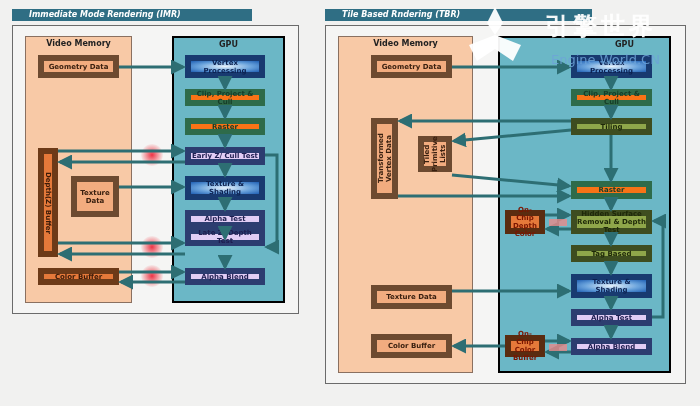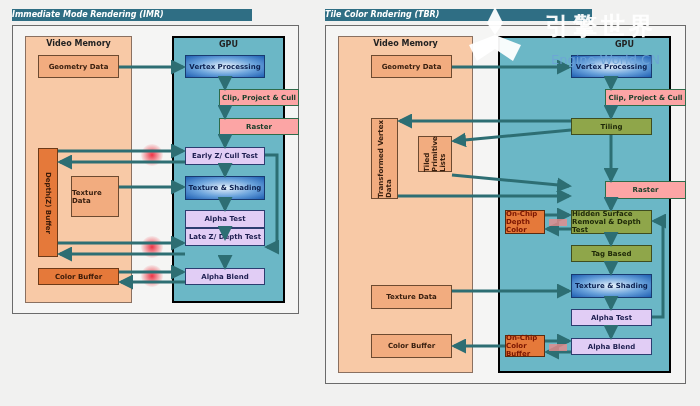--- a/index.html
+++ b/index.html
@@ -1,26 +1,26 @@
 <!DOCTYPE html>
 <html><head>
 <meta charset="utf-8">
 <style>
   html,body{margin:0;padding:0;}
   body{width:700px;height:406px;background:#f1f1f0;position:relative;overflow:hidden;font-family:"DejaVu Sans",sans-serif;}
   .abs{position:absolute;box-sizing:border-box;}
-  .title-bar{background:#2f6e84;color:#fff;font-size:8px;font-weight:bold;font-style:italic;line-height:12px;padding-left:0;white-space:nowrap;}
+  .title-bar{background:#2f6e84;color:#fff;font-size:8px;font-weight:bold;font-style:italic;line-height:12px;padding-left:17px;white-space:nowrap;}
   .frame{background:#f5f5f4;border:1px solid #6b6b6b;}
   .vm-panel{background:#f8c9a6;border:1px solid #8a7060;}
   .gpu-panel{background:#6bb7c6;border:2px solid #000000;}
   .panel-label{font-size:8px;font-weight:bold;color:#222;text-align:center;width:100%;}
-  .box{display:flex;align-items:center;justify-content:center;text-align:left;font-size:7px;font-weight:bold;line-height:8px;border:1px solid #c2410c;color:#1e2a3a;}
+  .box{display:flex;align-items:center;justify-content:center;text-align:center;font-size:7px;font-weight:bold;line-height:8px;border:6px solid #c2410c;color:#1e2a3a;}
   .vm-box{background:#f2ac7f;border-color:#6d4a30;color:#3a2010;}
   .vm-dark{background:#e5793a;border-color:#6d3a18;color:#3a1a08;}
-  .green{background:#fca5a5;border-color:#2e6b4a;color:#173d28;margin-left:34px;}
+  .green{background:#f97316;border-color:#2e6b4a;color:#173d28;}
   .olive{background:#8fa64a;border-color:#3e4d20;color:#1e2808;}
   .lilac{background:#e1cdf5;border-color:#2c3d70;color:#1e1e50;}
   .blue{background:radial-gradient(ellipse at center,#e8f2fb 0%,#6aa3dc 55%,#1f5fb3 100%);border-color:#183a70;color:#0b2050;}
   .onchip{background:#e5793a;border-color:#5a2c10;color:#7a1500;}
   .vert{writing-mode:vertical-rl;}
   svg.arrows{position:absolute;left:0;top:0;}
   .glow{position:absolute;width:22px;height:22px;border-radius:50%;background:radial-gradient(circle,rgba(235,30,50,0.9) 0%,rgba(240,80,90,0.45) 45%,rgba(255,160,170,0) 75%);}
   .wm-cn{color:#ffffff;font-size:24px;font-weight:bold;letter-spacing:4px;opacity:0.95;}
   .wm-en{color:#6ea4d8;font-size:13px;opacity:0.85;}
 </style>
@@ -48,21 +48,21 @@
 <div class="abs box lilac" style="left:185px;top:147px;width:80px;height:18px;">Early Z/ Cull Test</div>
 <div class="abs box blue" style="left:185px;top:176px;width:80px;height:24px;">Texture &amp; Shading</div>
 <div class="abs box lilac" style="left:185px;top:210px;width:80px;height:18px;">Alpha Test</div>
 <div class="abs box lilac" style="left:185px;top:228px;width:80px;height:18px;">Late Z/ Depth Test</div>
 <div class="abs box lilac" style="left:185px;top:268px;width:80px;height:17px;">Alpha Blend</div>
 
 <div class="glow" style="left:141px;top:144px;"></div>
 <div class="glow" style="left:141px;top:236px;"></div>
 <div class="glow" style="left:141px;top:265px;"></div>
 
-<div class="abs title-bar" style="left:325px;top:9px;width:267px;height:12px;">Tile Color Rndering (TBR)</div>
+<div class="abs title-bar" style="left:325px;top:9px;width:267px;height:12px;">Tile Based Rndering (TBR)</div>
 <div class="abs frame" style="left:325px;top:25px;width:361px;height:359px;"></div>
 
 <div class="abs vm-panel" style="left:338px;top:36px;width:135px;height:337px;">
   <div class="panel-label" style="margin-top:2px;">Video Memory</div>
 </div>
 <div class="abs gpu-panel" style="left:498px;top:36px;width:173px;height:337px;">
   <div class="panel-label" style="margin-top:2px;padding-left:40px;">GPU</div>
 </div>
 
 <div class="abs box vm-box" style="left:371px;top:55px;width:81px;height:23px;">Geometry Data</div>

